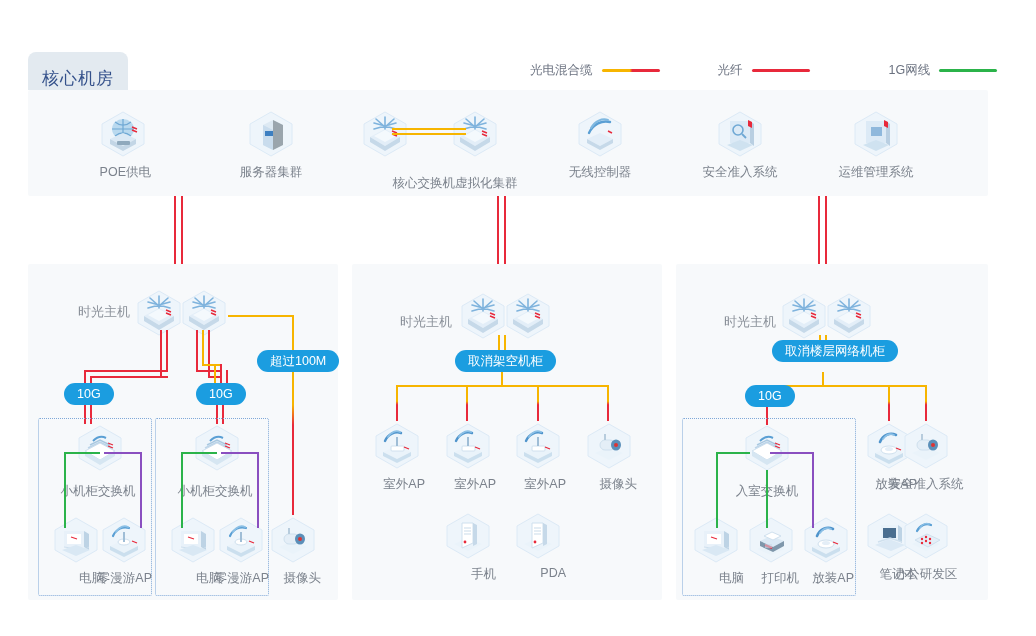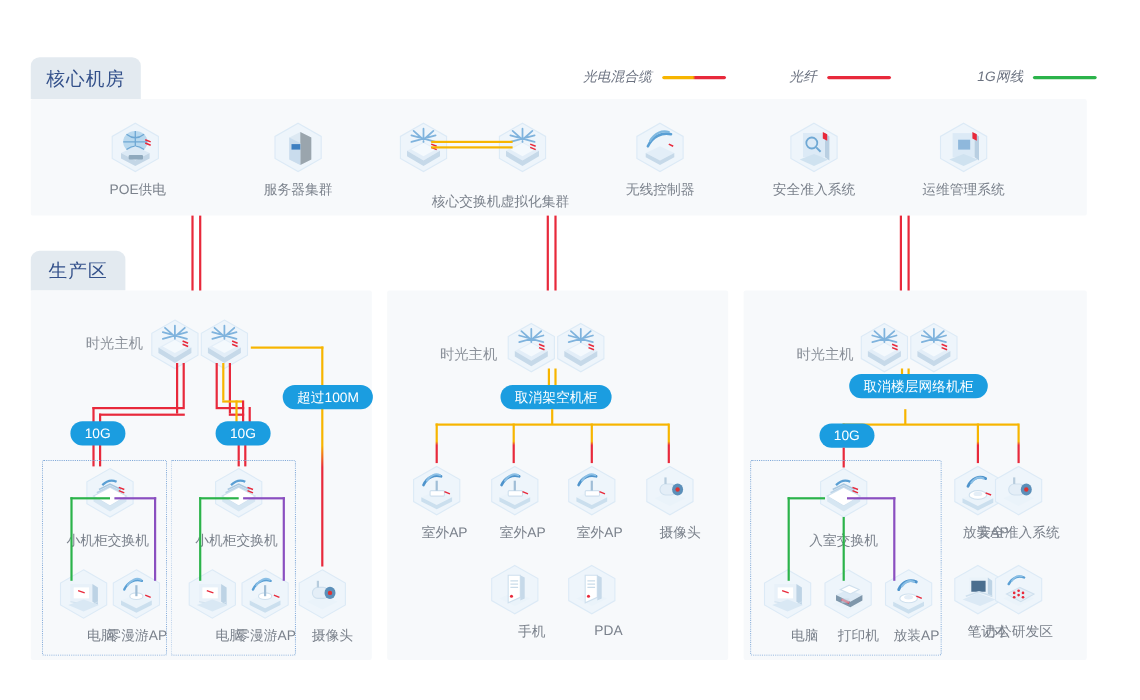--- a/index.html
+++ b/index.html
@@ -8,27 +8,27 @@
     font-family:"Liberation Sans","DejaVu Sans",sans-serif;
     color:#6b7280;
   }
   #stage{position:absolute;left:0;top:0;width:1036px;height:636px;}
 
   
   .panel{position:absolute;background:#f7f9fb;border-radius:2px;}
   .tab{
     position:absolute;background:#e3eaf0;border-radius:8px 8px 0 0;
     color:#33508a;font-size:17px;letter-spacing:1px;
-    display:flex;align-items:center;justify-content:center;
+    display:flex;align-items:flex-end;justify-content:center;
   }
 
   
   .legend{position:absolute;display:flex;align-items:center;gap:0;}
   .leg-item{display:flex;align-items:center;}
-  .leg-label{font-size:12.5px;color:#6b7280;white-space:nowrap;font-style:italic;}
+  .leg-label{font-size:12.5px;color:#6b7280;white-space:nowrap;}
   .leg-line{height:3px;margin-left:9px;width:58px;border-radius:2px;}
 
   
   .dev{position:absolute;width:56px;text-align:center;}
   .dev .ico{width:56px;height:52px;position:relative;margin:0 auto;}
   .dev .cap{margin-top:4px;font-size:12.5px;color:#7b828c;white-space:nowrap;
             position:relative;left:50%;transform:translateX(-50%);display:inline-block;}
 
   
   .hex{position:absolute;left:50%;top:50%;transform:translate(-50%,-50%);
@@ -205,23 +205,20 @@
 
   <div class="ln v red" style="left:174px;top:196px;width:2px;height:78px;"></div>
   <div class="ln v red" style="left:181px;top:196px;width:2px;height:78px;"></div>
 
   <div class="ln v red" style="left:497px;top:196px;width:2px;height:78px;"></div>
   <div class="ln v red" style="left:504px;top:196px;width:2px;height:78px;"></div>
 
   <div class="ln v red" style="left:818px;top:196px;width:2px;height:78px;"></div>
   <div class="ln v red" style="left:825px;top:196px;width:2px;height:78px;"></div>
 
-  <div class="tab" style="left:28px;top:228px;width:86px;height:36px;">
-    <span>生产区</span>
-  </div>
   <div class="panel" style="left:28px;top:264px;width:310px;height:336px;"></div>
 
   <div class="side-label" style="left:78px;top:303px;">时光主机</div>
 
   <div id="prod-switches">
       <div class="dev" style="left: 131px; top: 287px;"><div class="ico">
           <div class="hex">
             <svg width="50" height="50" viewBox="0 0 50 50">
               <polygon points="25,3 46,15 46,35 25,47 4,35 4,15" fill="#eef5fb" stroke="#dceaf6" stroke-width="1"></polygon>
             </svg>

